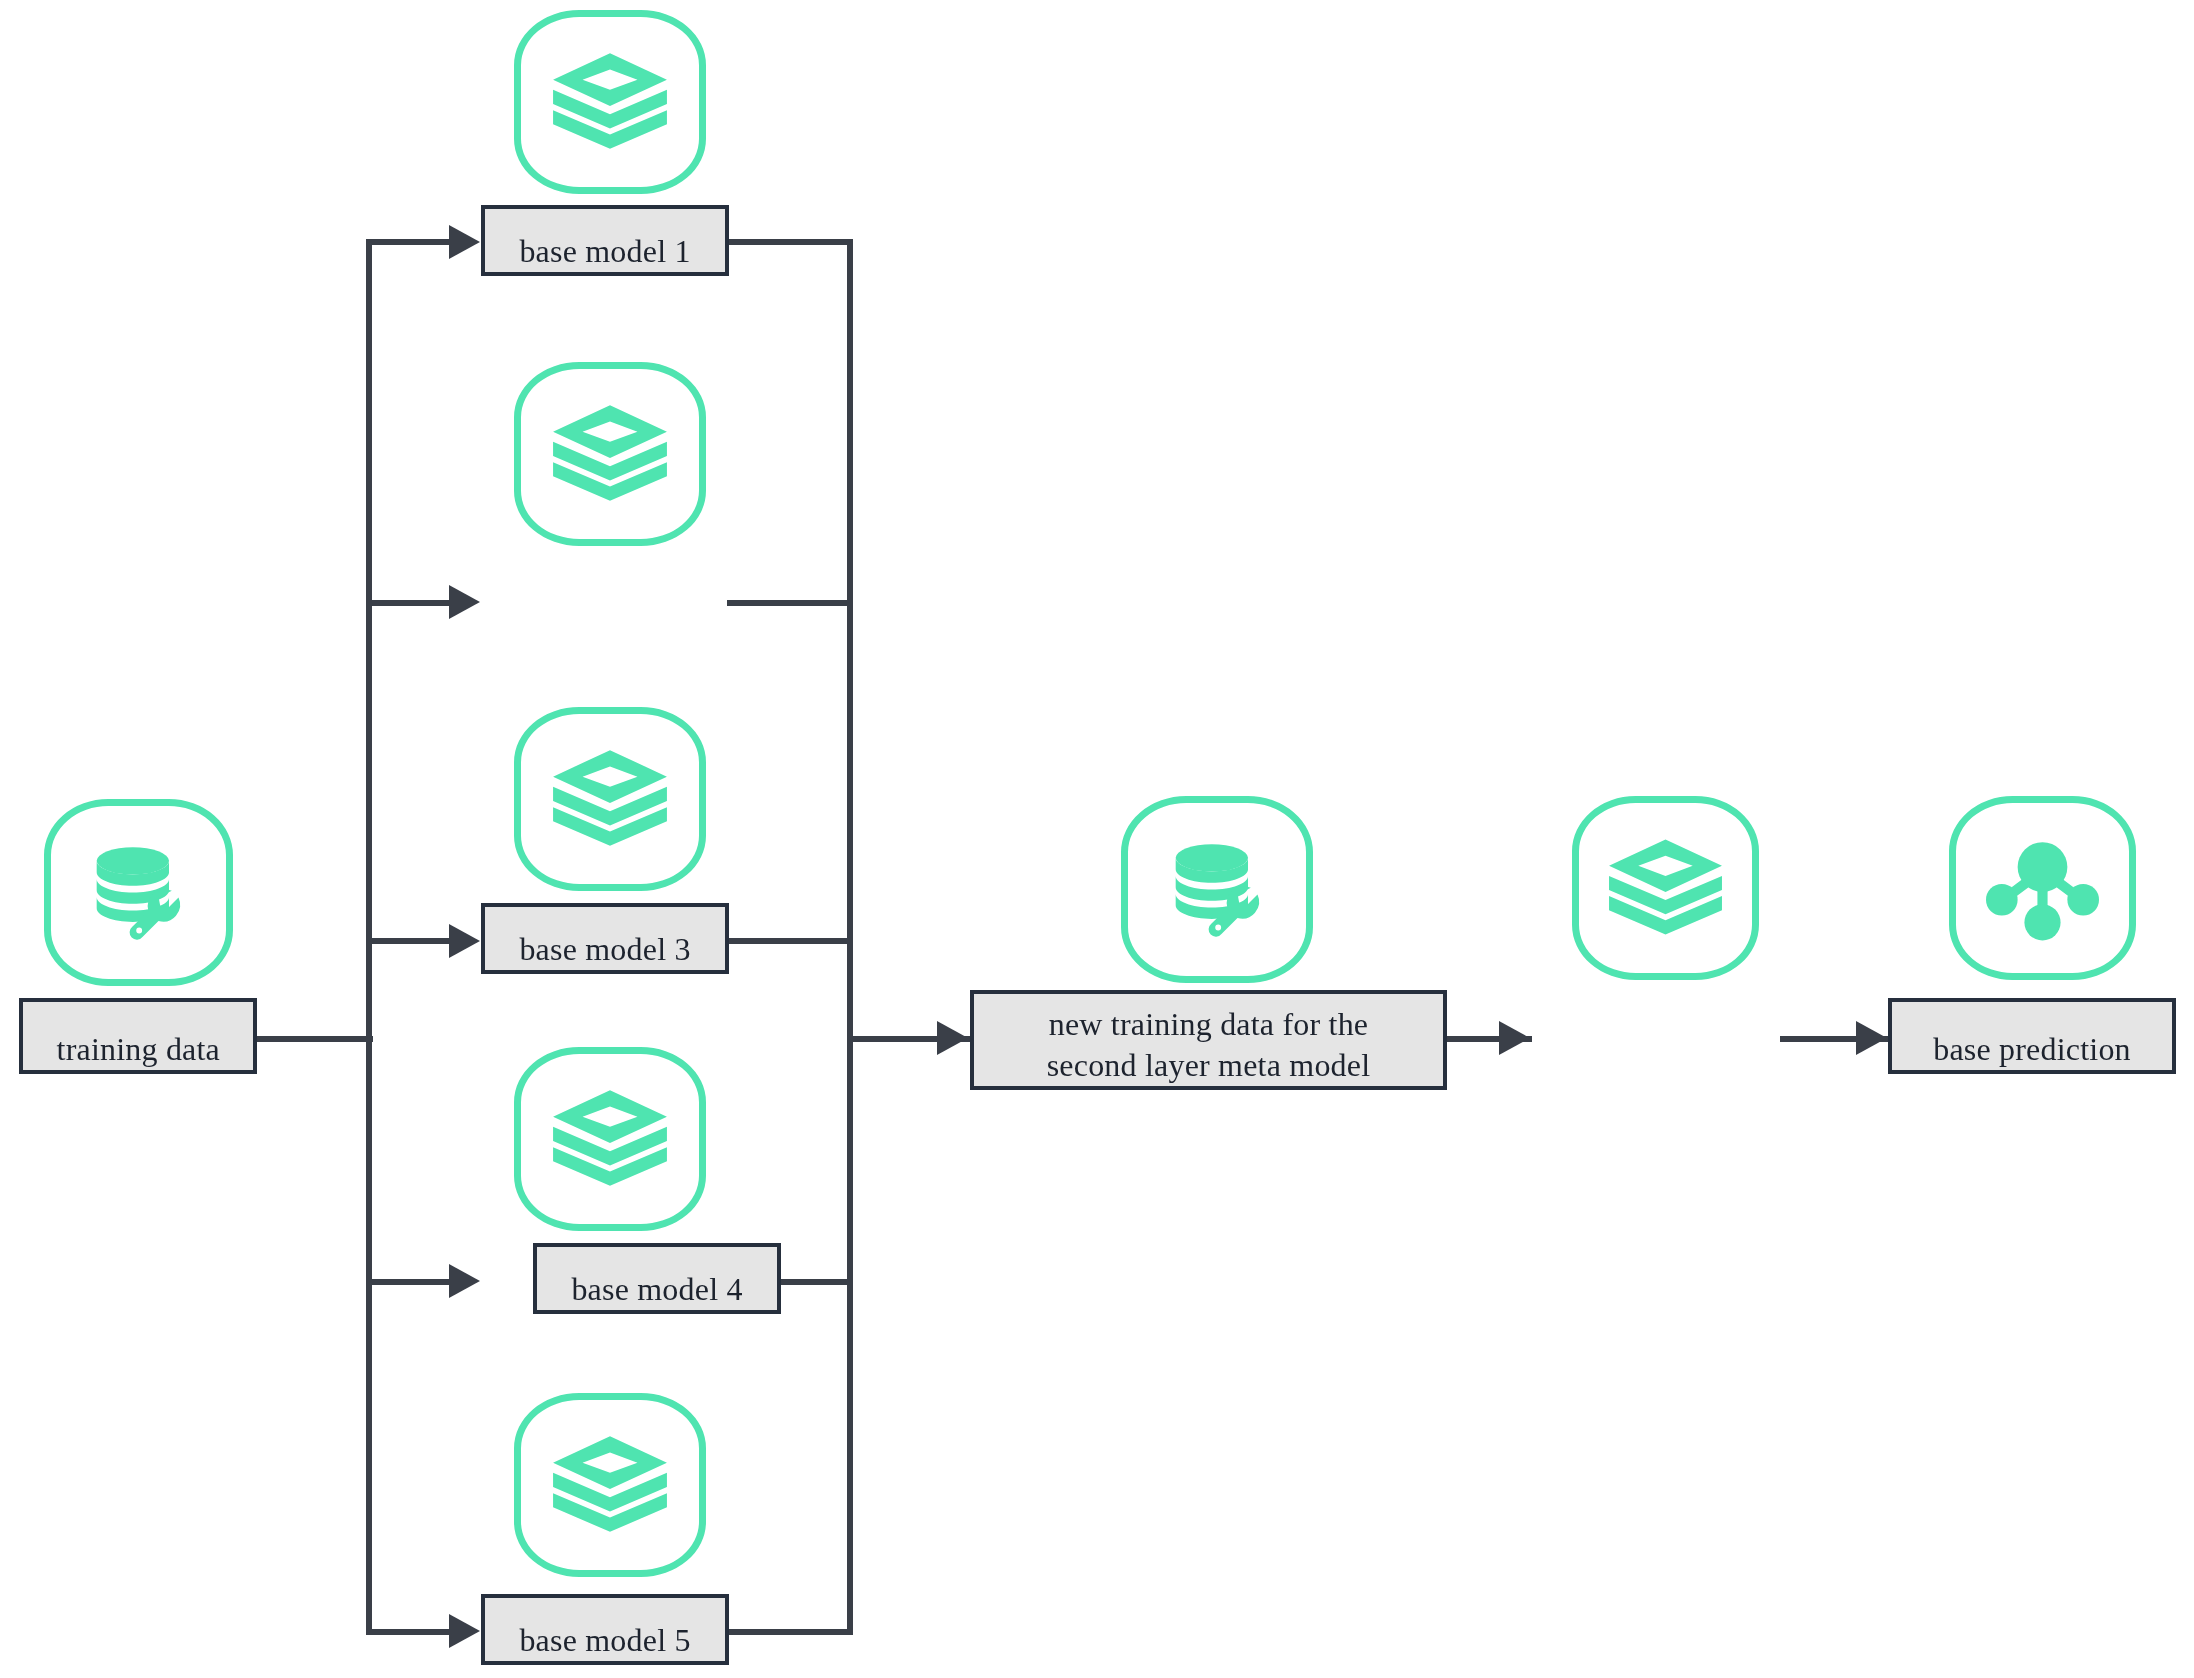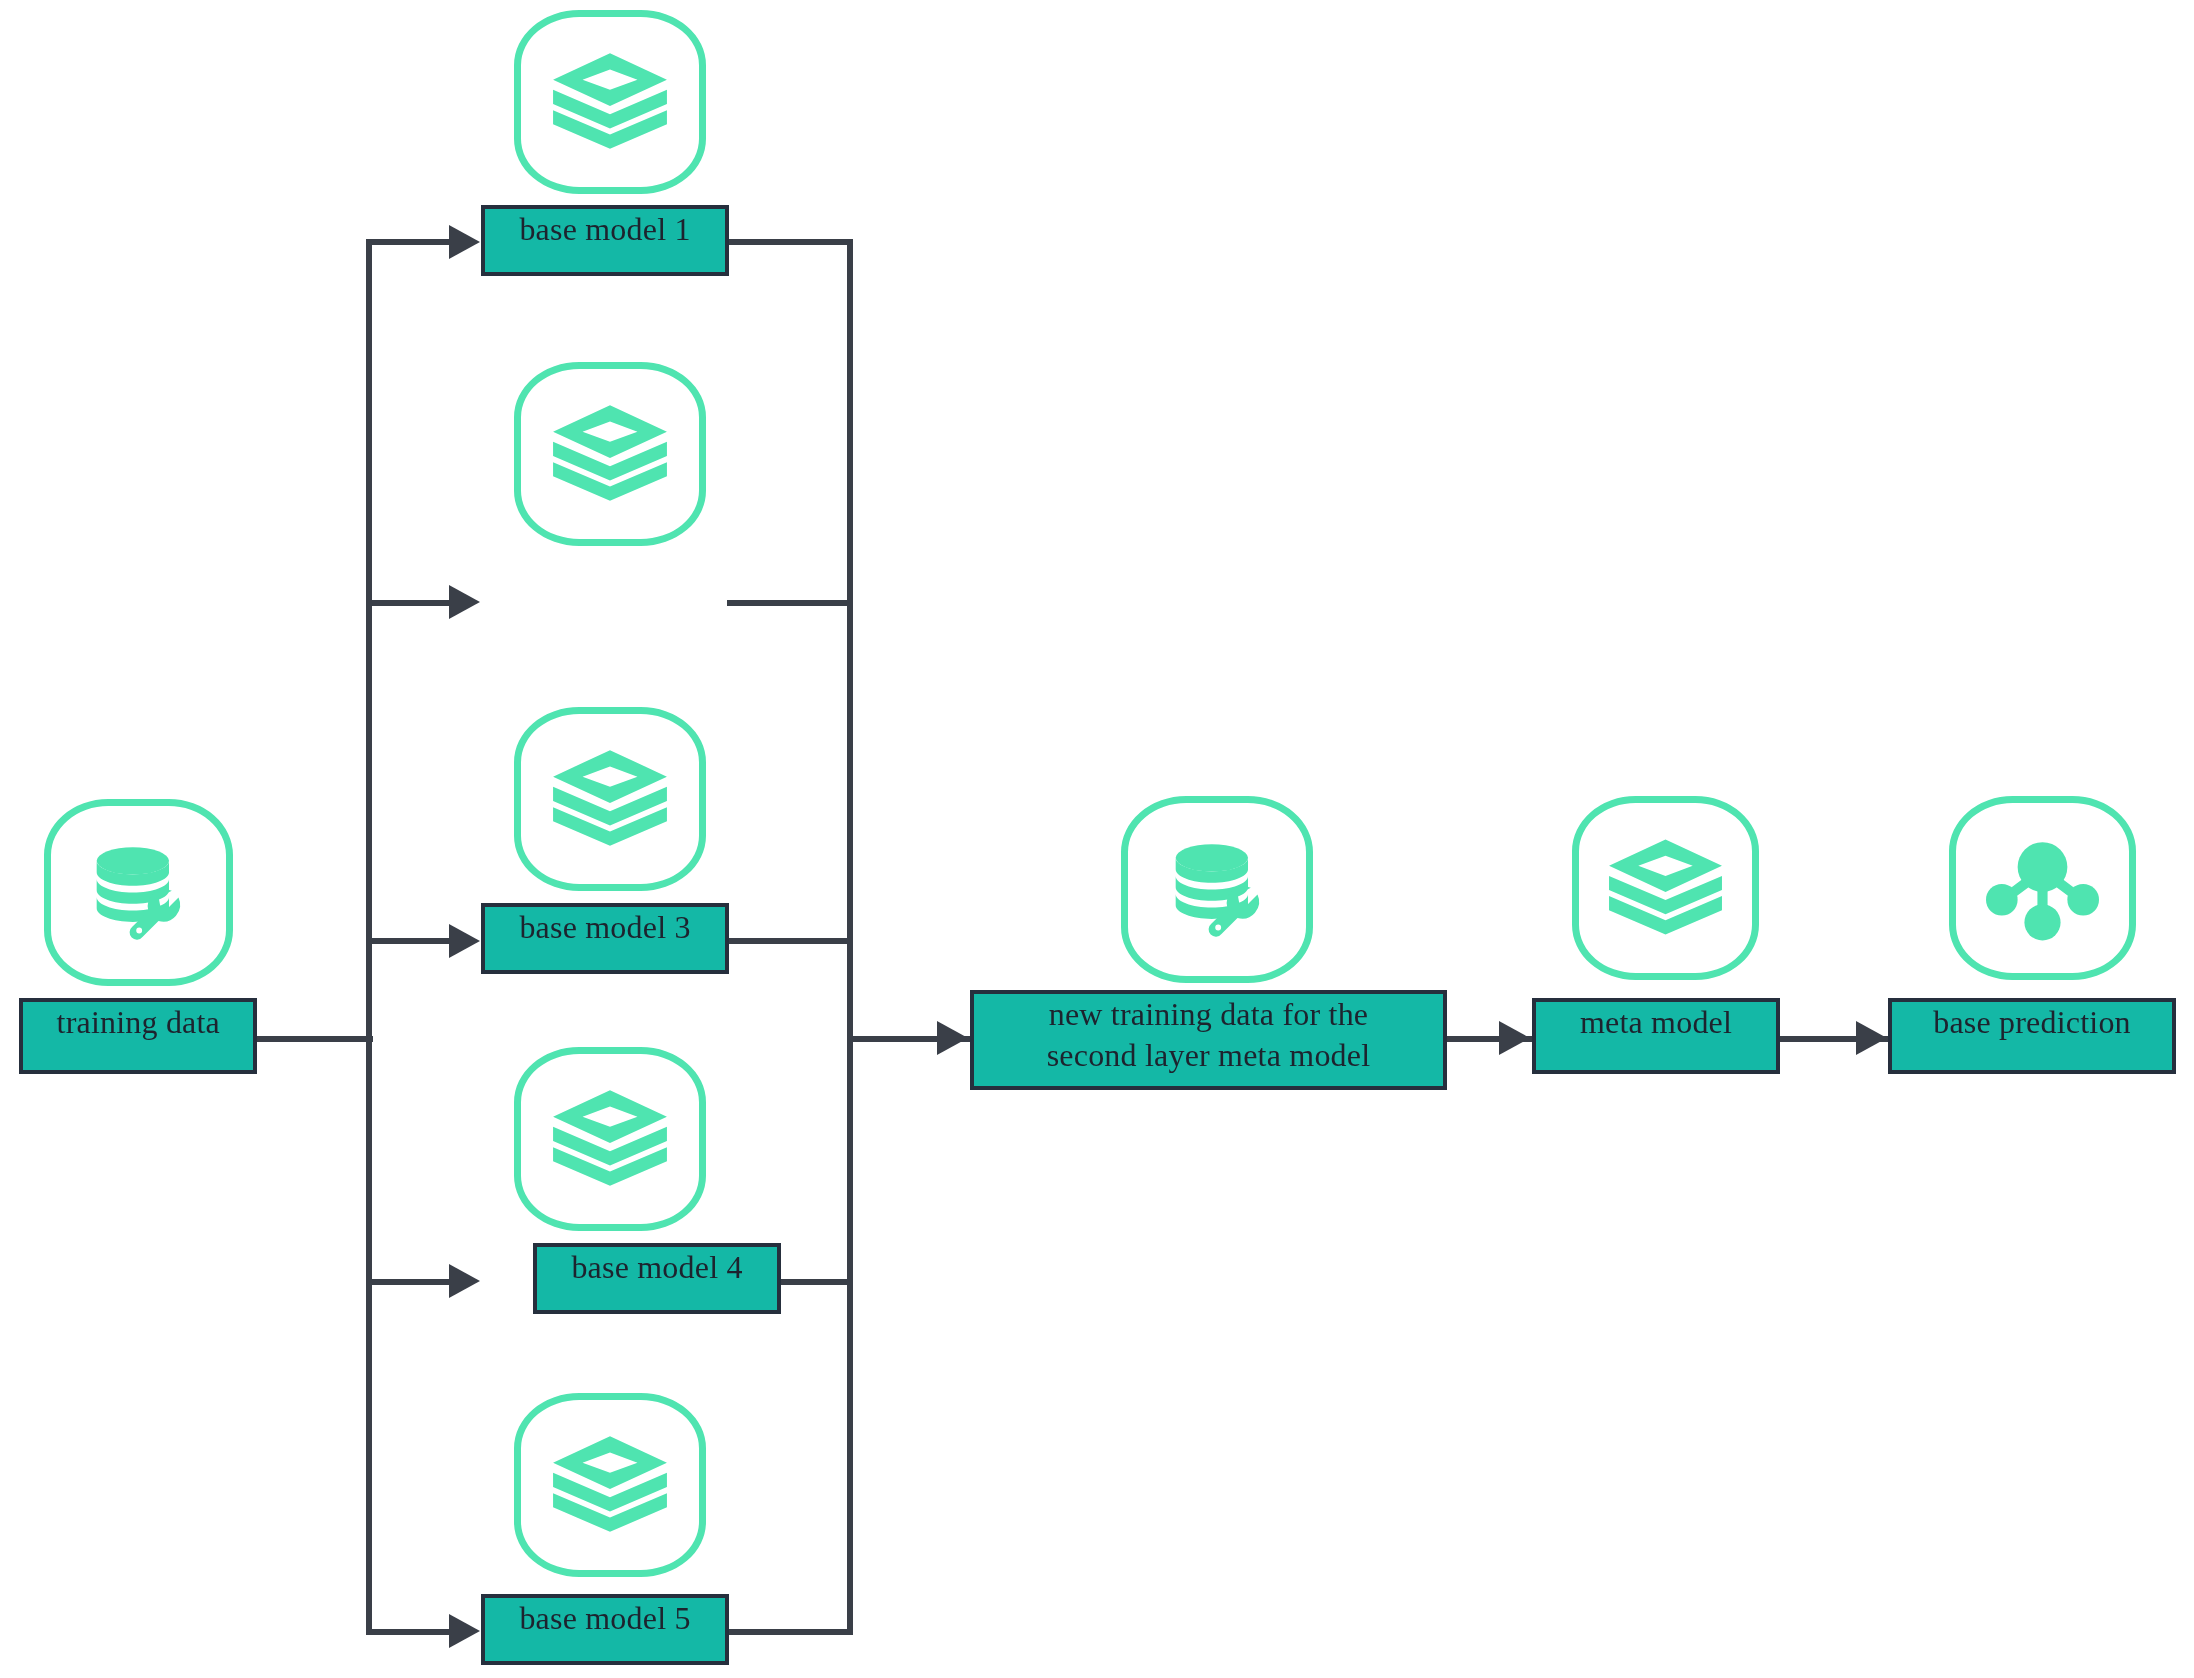--- a/index.html
+++ b/index.html
@@ -16,23 +16,23 @@
     height: 1679px;
     background: #ffffff;
     overflow: hidden;
   }
 
   
   .node-box {
     position: absolute;
     box-sizing: border-box;
     border: 4.8px solid #262F3D;
-    background: #14b8a6;
+    background: #e5e5e5;
     display: flex;
-    align-items: flex-start;
+    align-items: flex-end;
     justify-content: center;
     text-align: center;
     color: #1d232e;
     font-size: 32px;
     line-height: 1.28;
     letter-spacing: 0.2px;
     font-family: "Liberation Serif", "DejaVu Serif", serif;
     z-index: 4;
   }
   .node-box span { display: block; white-space: pre-line; }
@@ -252,22 +252,19 @@
 
   <div class="node-box" style="left:481px; top:1594px; width:248px; height:71px;">
     <span>base model 5</span>
   </div>
 
   <div class="node-box" style="left:970px; top:990px; width:477px; height:100px;">
     <span>new training data for the
 second layer meta model</span>
   </div>
 
-  <div class="node-box" style="left:1532px; top:998px; width:248px; height:76px;">
-    <span>meta model</span>
-  </div>
 
   <div class="node-box" style="left:1888px; top:998px; width:288px; height:76px;">
     <span>base prediction</span>
   </div>
 
 </div>
 
 
 </body></html>

